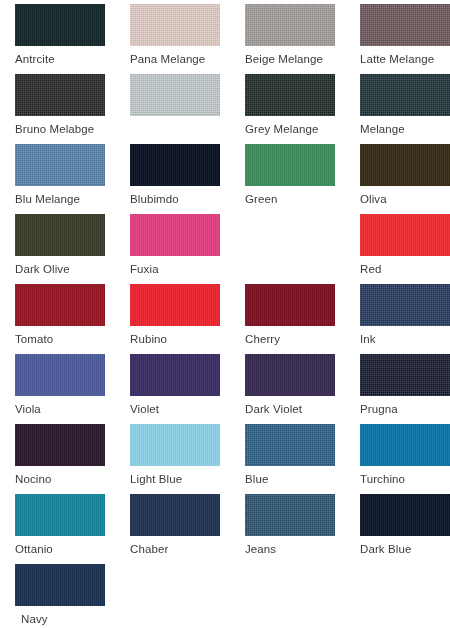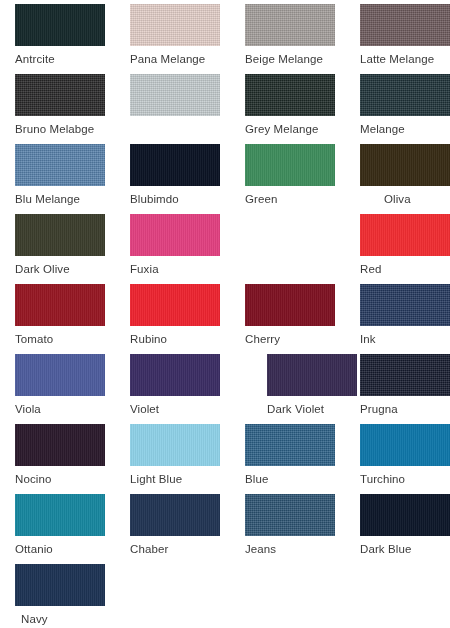--- a/index.html
+++ b/index.html
@@ -111,21 +111,21 @@
     <div class="swatch-cell" style="left: 130px; top: 144px;">
       <div class="swatch-chip tex-weave" title="Blubimdo" style="background: rgb(11, 19, 36); width: 90px; height: 42px;"></div>
       <div class="swatch-label" style="color: rgb(59, 59, 59);">Blubimdo</div>
     </div>
     <div class="swatch-cell" style="left: 245px; top: 144px;">
       <div class="swatch-chip tex-weave" title="Green" style="background: rgb(62, 140, 92); width: 90px; height: 42px;"></div>
       <div class="swatch-label" style="color: rgb(59, 59, 59);">Green</div>
     </div>
     <div class="swatch-cell" style="left: 360px; top: 144px;">
       <div class="swatch-chip tex-weave" title="Oliva" style="background: rgb(55, 43, 21); width: 90px; height: 42px;"></div>
-      <div class="swatch-label" style="color: rgb(59, 59, 59); margin-left: 24px;">Oliva</div>
+      <div class="swatch-label" style="color: rgb(59, 59, 59);">Oliva</div>
     </div>
     <div class="swatch-cell" style="left: 15px; top: 214px;">
       <div class="swatch-chip tex-weave" title="Dark Olive" style="background: rgb(59, 61, 44); width: 90px; height: 42px;"></div>
       <div class="swatch-label" style="color: rgb(59, 59, 59);">Dark Olive</div>
     </div>
     <div class="swatch-cell" style="left: 130px; top: 214px;">
       <div class="swatch-chip tex-weave" title="Fuxia" style="background: rgb(224, 64, 128); width: 90px; height: 42px;"></div>
       <div class="swatch-label" style="color: rgb(59, 59, 59);">Fuxia</div>
     </div>
     <div class="swatch-cell" style="left: 360px; top: 214px;">
@@ -149,21 +149,21 @@
       <div class="swatch-label" style="color: rgb(59, 59, 59);">Ink</div>
     </div>
     <div class="swatch-cell" style="left: 15px; top: 354px;">
       <div class="swatch-chip tex-weave" title="Viola" style="background: rgb(77, 92, 156); width: 90px; height: 42px;"></div>
       <div class="swatch-label" style="color: rgb(59, 59, 59);">Viola</div>
     </div>
     <div class="swatch-cell" style="left: 130px; top: 354px;">
       <div class="swatch-chip tex-weave" title="Violet" style="background: rgb(59, 45, 99); width: 90px; height: 42px;"></div>
       <div class="swatch-label" style="color: rgb(59, 59, 59);">Violet</div>
     </div>
-    <div class="swatch-cell" style="left: 245px; top: 354px; margin-left: 22px;">
+    <div class="swatch-cell" style="left: 245px; top: 354px;">
       <div class="swatch-chip tex-weave" title="Dark Violet" style="background: rgb(56, 43, 82); width: 90px; height: 42px;"></div>
       <div class="swatch-label" style="color: rgb(59, 59, 59);">Dark Violet</div>
     </div>
     <div class="swatch-cell" style="left: 360px; top: 354px;">
       <div class="swatch-chip tex-melange" title="Prugna" style="background: rgb(20, 25, 44); width: 90px; height: 42px;"></div>
       <div class="swatch-label" style="color: rgb(59, 59, 59);">Prugna</div>
     </div>
     <div class="swatch-cell" style="left: 15px; top: 424px;">
       <div class="swatch-chip tex-weave" title="Nocino" style="background: rgb(43, 26, 44); width: 90px; height: 42px;"></div>
       <div class="swatch-label" style="color: rgb(59, 59, 59);">Nocino</div>

